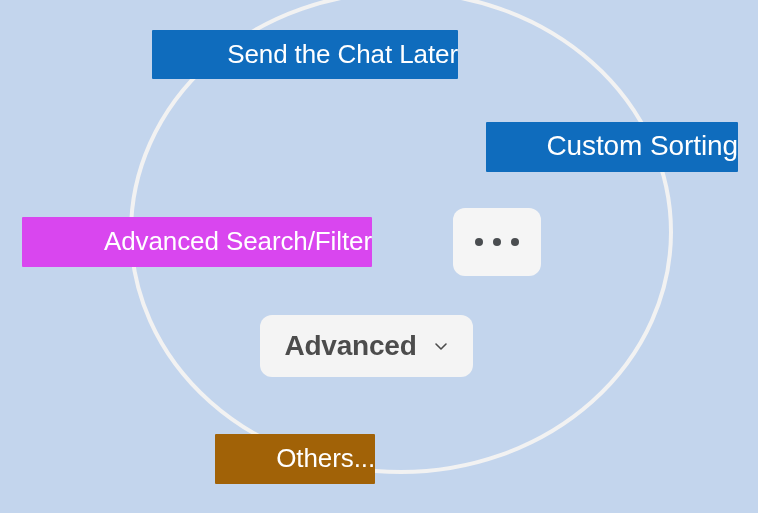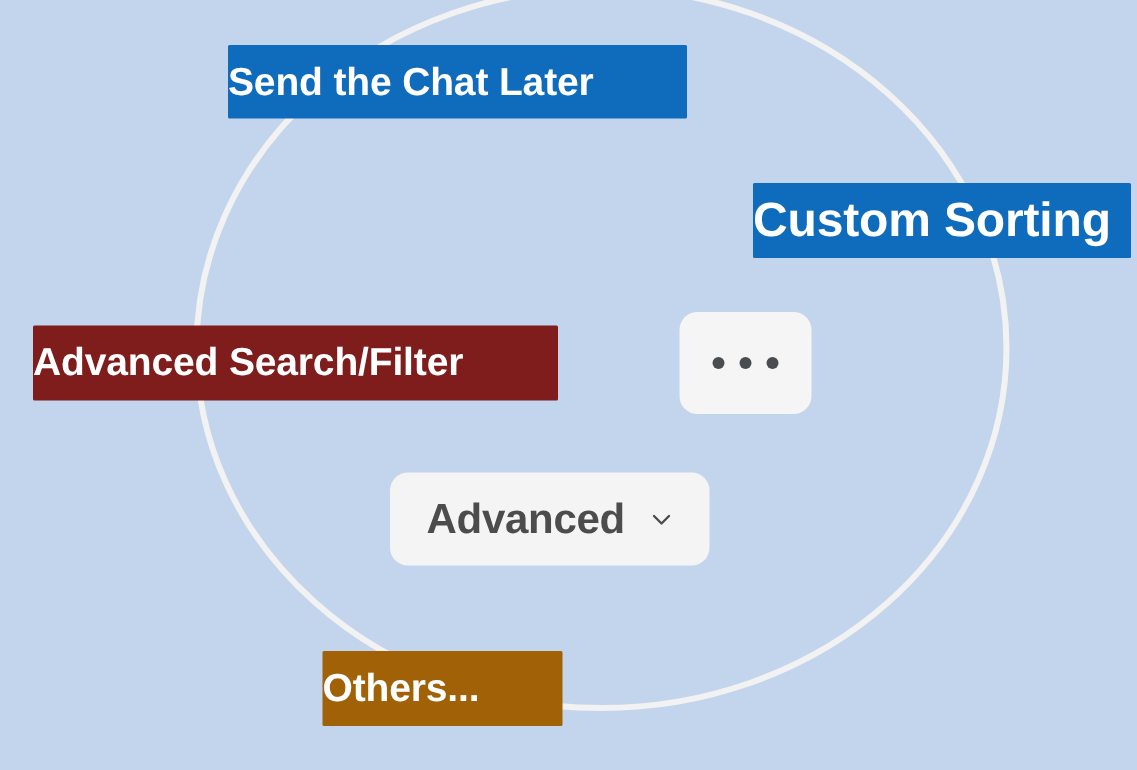--- a/index.html
+++ b/index.html
@@ -26,43 +26,43 @@
     height: 513px;
     pointer-events: none;
   }
   .pill {
     position: absolute;
     background: #0f6cbd;
     color: #ffffff;
     border-radius: 1px;
     display: flex;
     align-items: center;
-    justify-content: flex-start;
+    justify-content: flex-end;
     box-sizing: border-box;
     white-space: nowrap;
-    font-weight: 700;
+    font-weight: 400;
     letter-spacing: -0.1px;
     user-select: none;
   }
   .pill-label {
     display: block;
     line-height: 1;
     padding-bottom: 2px;
   }
 
   
   #pill-send-later {
     left: 152px;  top: 30px;
     width: 306px; height: 49px;
     font-size: 26px;
   }
   #pill-custom-sorting {
-    left: 502px;  top: 122px;
+    left: 486px;  top: 122px;
     width: 252px; height: 50px;
-    font-size: 32px;
+    font-size: 28px;
   }
   #pill-advanced-search {
     left: 22px;   top: 217px;
     width: 350px; height: 50px;
     font-size: 26px;
   }
   #pill-labeling {
     left: 572px;  top: 329px;
     width: 161px; height: 50px;
     font-size: 26px;
@@ -133,21 +133,21 @@
   </svg>
 
   <div class="pill" id="pill-send-later" style="background: rgb(15, 108, 189); color: rgb(255, 255, 255);">
     <span class="pill-label">Send the Chat Later</span>
   </div>
 
   <div class="pill" id="pill-custom-sorting" style="background: rgb(15, 108, 189); color: rgb(255, 255, 255);">
     <span class="pill-label">Custom Sorting</span>
   </div>
 
-  <div class="pill" id="pill-advanced-search" style="background: #7f1d1d; color: rgb(255, 255, 255);">
+  <div class="pill" id="pill-advanced-search" style="background: #d946ef; color: rgb(255, 255, 255);">
     <span class="pill-label">Advanced Search/Filter</span>
   </div>
 
 
   <div class="pill" id="pill-others" style="background: #a16207; color: rgb(255, 255, 255);">
     <span class="pill-label">Others...</span>
   </div>
 
   <div id="more-options-chip" style="background: rgb(245, 245, 245);">
     <span class="dot" style="background: rgb(74, 77, 80);"></span>

